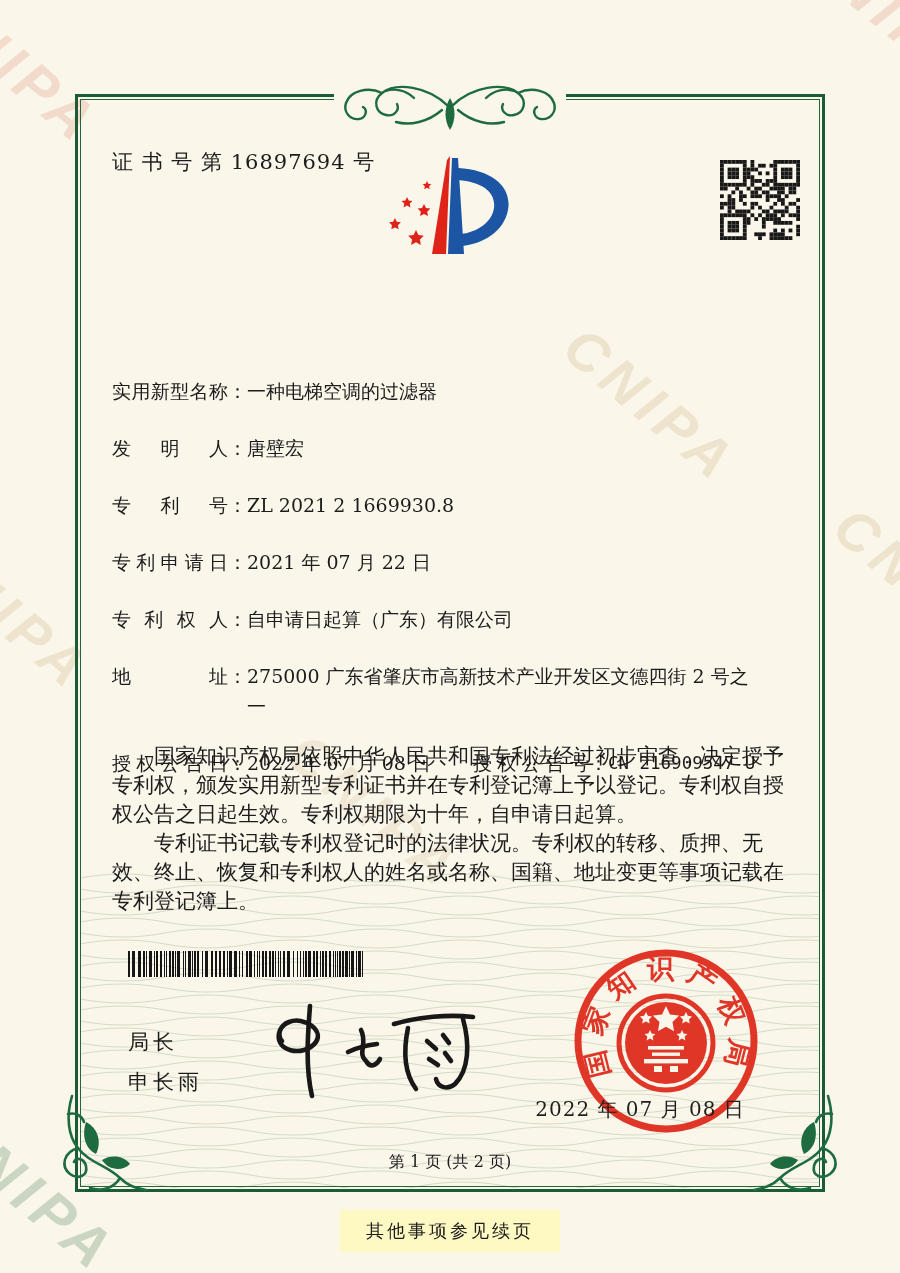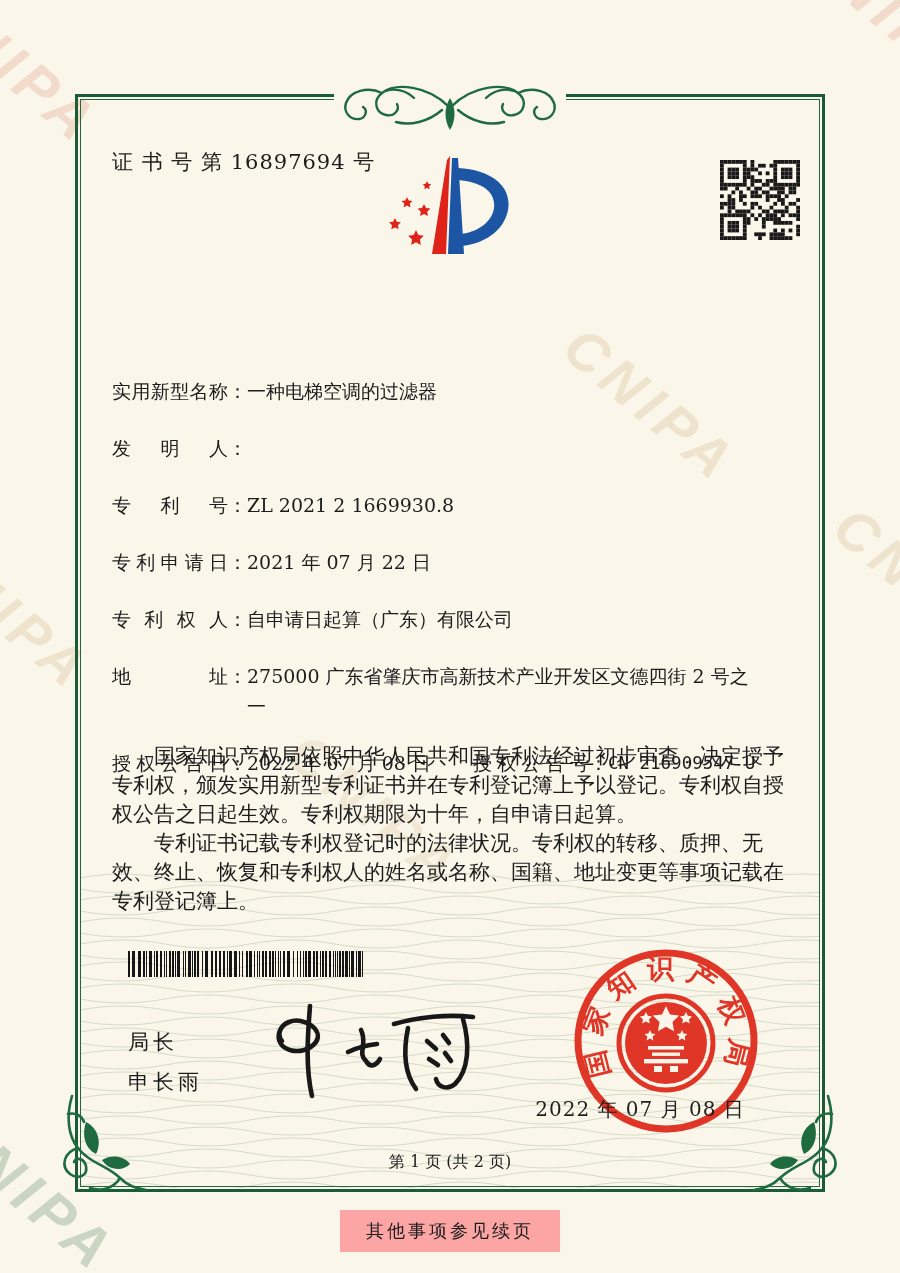--- a/index.html
+++ b/index.html
@@ -54,21 +54,21 @@
   
   .director-title{position:absolute;left:128px;top:1028px;font-size:21px;letter-spacing:4px;}
   .director-name{position:absolute;left:128px;top:1068px;font-size:21px;letter-spacing:4px;}
   .sig{position:absolute;left:258px;top:1000px;}
   .seal{position:absolute;left:528px;top:946px;}
   .page-no{position:absolute;left:0;top:1152px;width:100%;text-align:center;font-size:16px;}
   .note-box{
     position:absolute;left:0;top:1210px;width:100%;text-align:center;
   }
   .note-box span{
-    display:inline-block;background:#fca5a5;padding:9px 26px;font-size:18px;letter-spacing:3px;
+    display:inline-block;background:#fef9c3;padding:9px 26px;font-size:18px;letter-spacing:3px;
   }
 </style>
 </head>
 <body>
 
 <div class="wm wm-pink" style="left:-95px;top:30px;">CNIPA</div>
 <div class="wm wm-pink" style="left:782px;top:-24px;">CNIPA</div>
 <div class="wm wm-tan" style="left:548px;top:372px;">CNIPA</div>
 <div class="wm wm-tan" style="left:-98px;top:580px;">CNIPA</div>
 <div class="wm wm-faint" style="left:272px;top:778px;">CNIPA</div>
@@ -394,20 +394,21 @@
 
   <div class="fields">
     <div class="field-row">
       <span class="lbl">实用新型名称</span>
         <span class="colon">：</span>
       <span class="val">一种电梯空调的过滤器</span>
     </div>
     <div class="field-row">
       <span class="lbl">发 明 人</span>
         <span class="colon">：</span>
+      <span class="val">唐壁宏</span>
     </div>
     <div class="field-row">
       <span class="lbl">专 利 号</span>
         <span class="colon">：</span>
       <span class="val">ZL 2021 2 1669930.8</span>
     </div>
     <div class="field-row">
       <span class="lbl">专利申请日</span>
         <span class="colon">：</span>
       <span class="val">2021 年 07 月 22 日</span>

